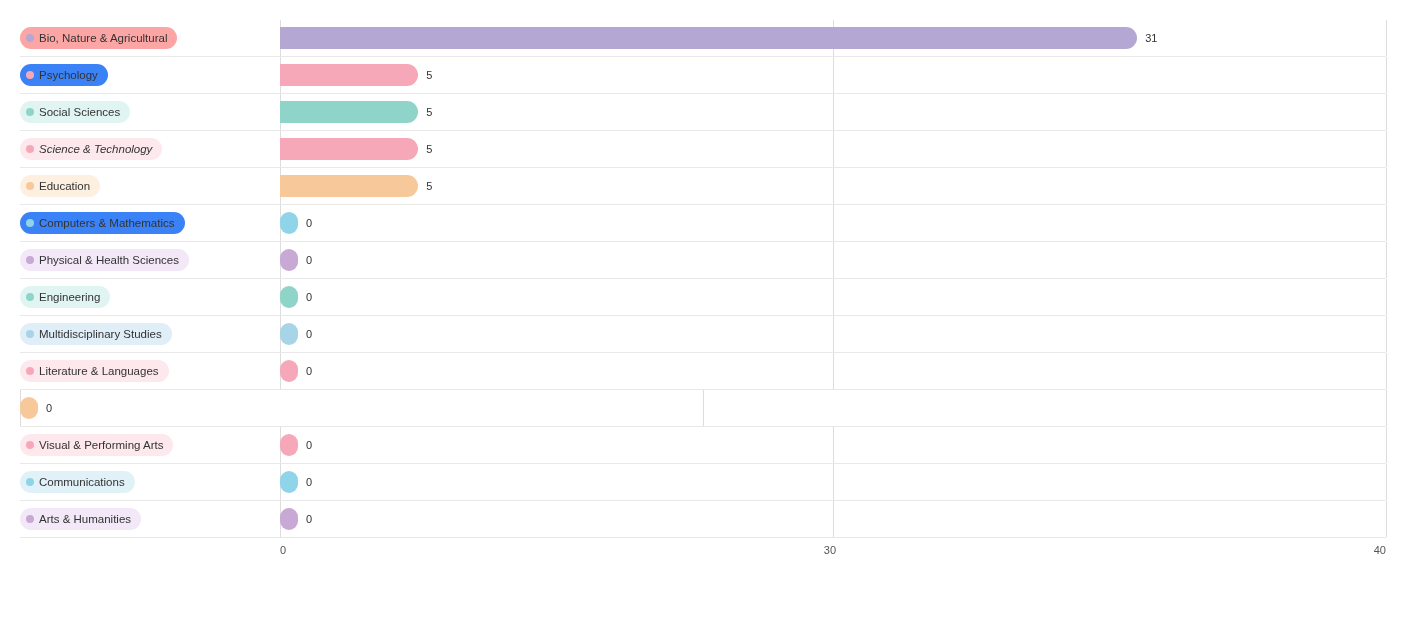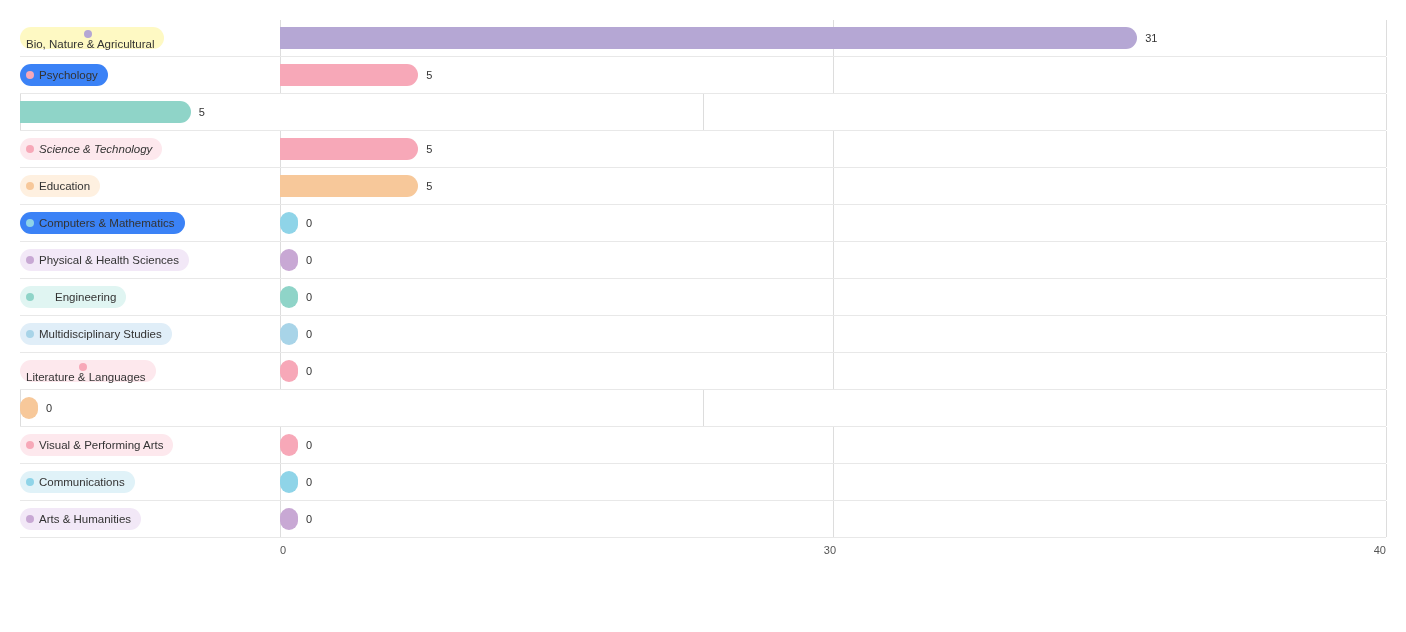--- a/index.html
+++ b/index.html
@@ -127,21 +127,21 @@
 <div class="chart-container">
   <div class="chart-header">
     <span class="chart-title"></span>
     <span class="chart-source"></span>
   </div>
 
   <div class="chart-body" id="chart-body">
 
   <div class="row-container">
         <div class="row-label-area">
-          <div class="row-label-pill" style="background: #fef9c3; flex-direction: column;">
+          <div class="row-label-pill" style="background: #fca5a5;">
             <div class="pill-dot" style="background: rgb(181, 167, 212);"></div>
             <span>Bio, Nature &amp; Agricultural</span>
           </div>
         </div>
         <div class="row-bar-area">
           <div class="vgrid-line" style="left: 0%;"></div>
           <div class="vgrid-line" style="left: 50%;"></div>
           <div class="vgrid-line" style="left: 100%;"></div>
           <div class="data-bar" style="background: rgb(181, 167, 212); width: 77.5%; min-width: 20px;"></div>
           <div class="data-value" style="left: calc(77.5% + 4px); margin-left: 4px;">31</div>
@@ -156,20 +156,26 @@
         </div>
         <div class="row-bar-area">
           <div class="vgrid-line" style="left: 0%;"></div>
           <div class="vgrid-line" style="left: 50%;"></div>
           <div class="vgrid-line" style="left: 100%;"></div>
           <div class="data-bar" style="background: rgb(247, 168, 184); width: 12.5%; min-width: 20px;"></div>
           <div class="data-value" style="left: calc(12.5% + 4px); margin-left: 4px;">5</div>
         </div>
       </div>
       <div class="row-container">
+        <div class="row-label-area">
+          <div class="row-label-pill" style="background: rgb(224, 245, 242);">
+            <div class="pill-dot" style="background: rgb(143, 212, 200);"></div>
+            <span>Social Sciences</span>
+          </div>
+        </div>
         <div class="row-bar-area">
           <div class="vgrid-line" style="left: 0%;"></div>
           <div class="vgrid-line" style="left: 50%;"></div>
           <div class="vgrid-line" style="left: 100%;"></div>
           <div class="data-bar" style="background: rgb(143, 212, 200); width: 12.5%; min-width: 20px;"></div>
           <div class="data-value" style="left: calc(12.5% + 4px); margin-left: 4px;">5</div>
         </div>
       </div>
       <div class="row-container">
         <div class="row-label-area">
@@ -226,21 +232,21 @@
         <div class="row-bar-area">
           <div class="vgrid-line" style="left: 0%;"></div>
           <div class="vgrid-line" style="left: 50%;"></div>
           <div class="vgrid-line" style="left: 100%;"></div>
           <div class="data-bar" style="background: rgb(200, 168, 212); width: 18px; border-radius: 11px;"></div>
           <div class="data-value" style="left: 22px; margin-left: 4px;">0</div>
         </div>
       </div>
       <div class="row-container">
         <div class="row-label-area">
-          <div class="row-label-pill" style="background: rgb(224, 245, 242); gap: 16px;">
+          <div class="row-label-pill" style="background: rgb(224, 245, 242);">
             <div class="pill-dot" style="background: rgb(143, 212, 200);"></div>
             <span>Engineering</span>
           </div>
         </div>
         <div class="row-bar-area">
           <div class="vgrid-line" style="left: 0%;"></div>
           <div class="vgrid-line" style="left: 50%;"></div>
           <div class="vgrid-line" style="left: 100%;"></div>
           <div class="data-bar" style="background: rgb(143, 212, 200); width: 18px; border-radius: 11px;"></div>
           <div class="data-value" style="left: 22px; margin-left: 4px;">0</div>
@@ -256,21 +262,21 @@
         <div class="row-bar-area">
           <div class="vgrid-line" style="left: 0%;"></div>
           <div class="vgrid-line" style="left: 50%;"></div>
           <div class="vgrid-line" style="left: 100%;"></div>
           <div class="data-bar" style="background: rgb(168, 212, 232); width: 18px; border-radius: 11px;"></div>
           <div class="data-value" style="left: 22px; margin-left: 4px;">0</div>
         </div>
       </div>
       <div class="row-container">
         <div class="row-label-area">
-          <div class="row-label-pill" style="background: rgb(253, 232, 237); flex-direction: column;">
+          <div class="row-label-pill" style="background: rgb(253, 232, 237);">
             <div class="pill-dot" style="background: rgb(247, 168, 184);"></div>
             <span>Literature &amp; Languages</span>
           </div>
         </div>
         <div class="row-bar-area">
           <div class="vgrid-line" style="left: 0%;"></div>
           <div class="vgrid-line" style="left: 50%;"></div>
           <div class="vgrid-line" style="left: 100%;"></div>
           <div class="data-bar" style="background: rgb(247, 168, 184); width: 18px; border-radius: 11px;"></div>
           <div class="data-value" style="left: 22px; margin-left: 4px;">0</div>

